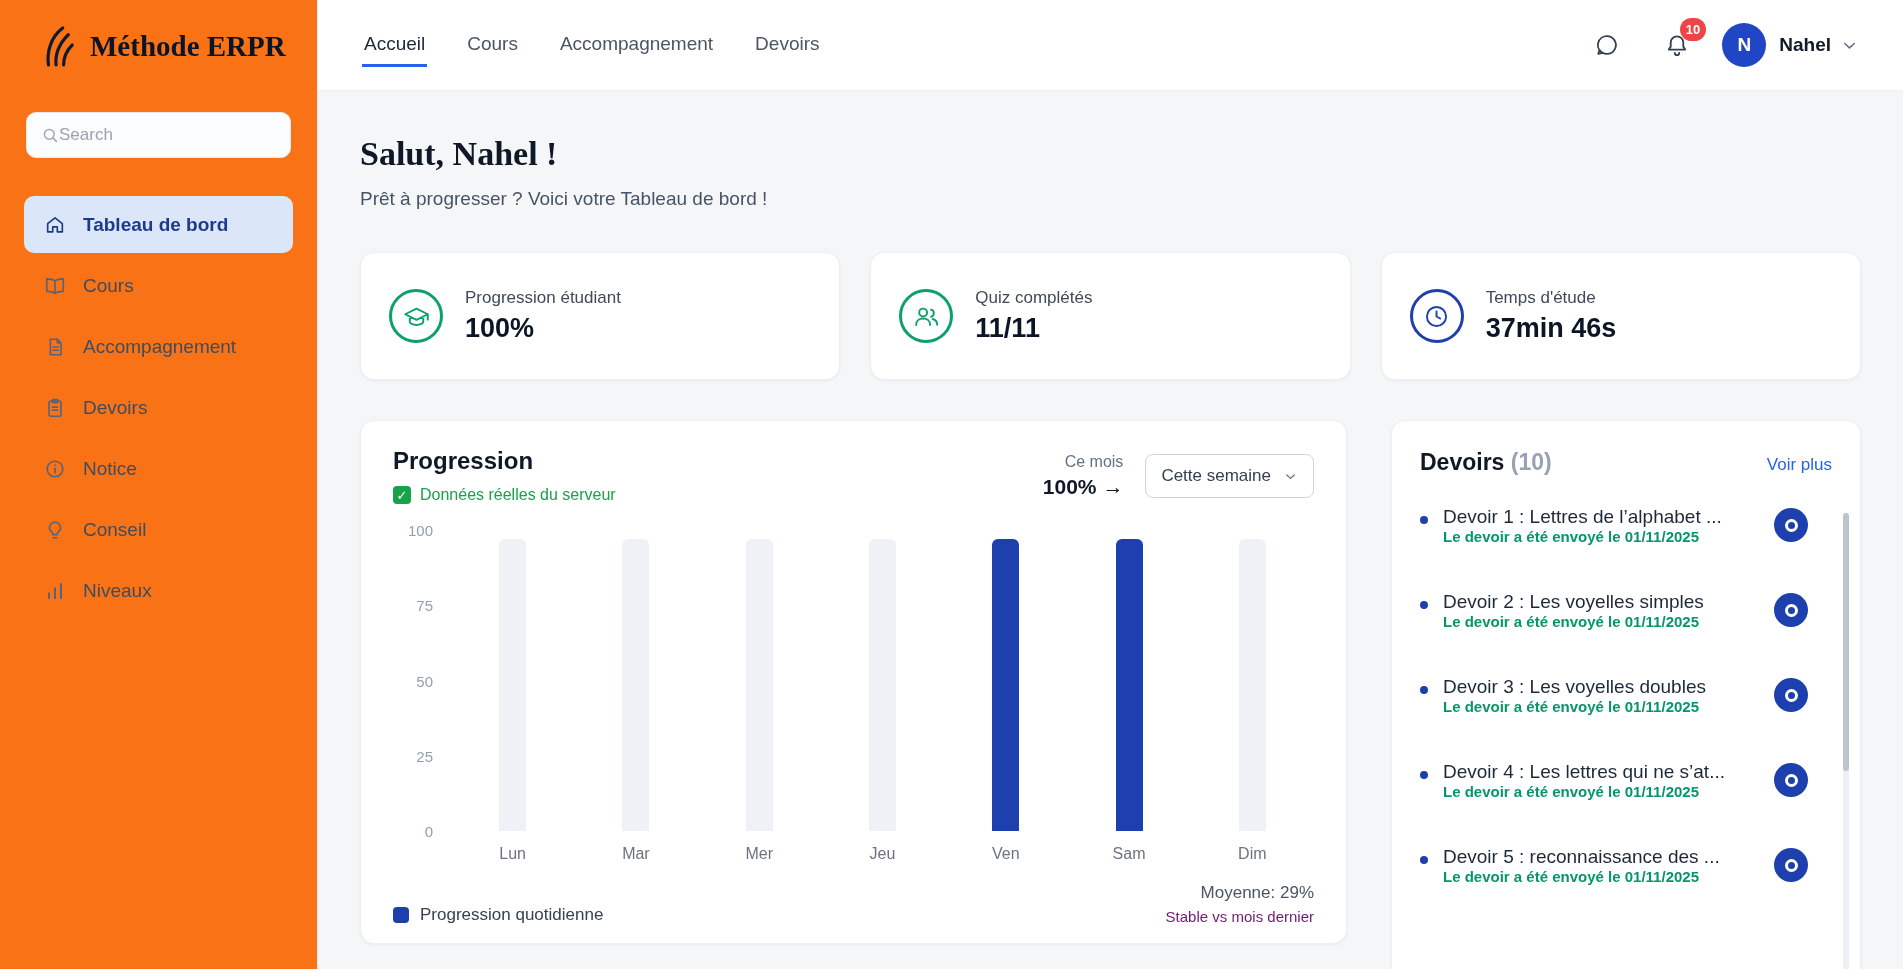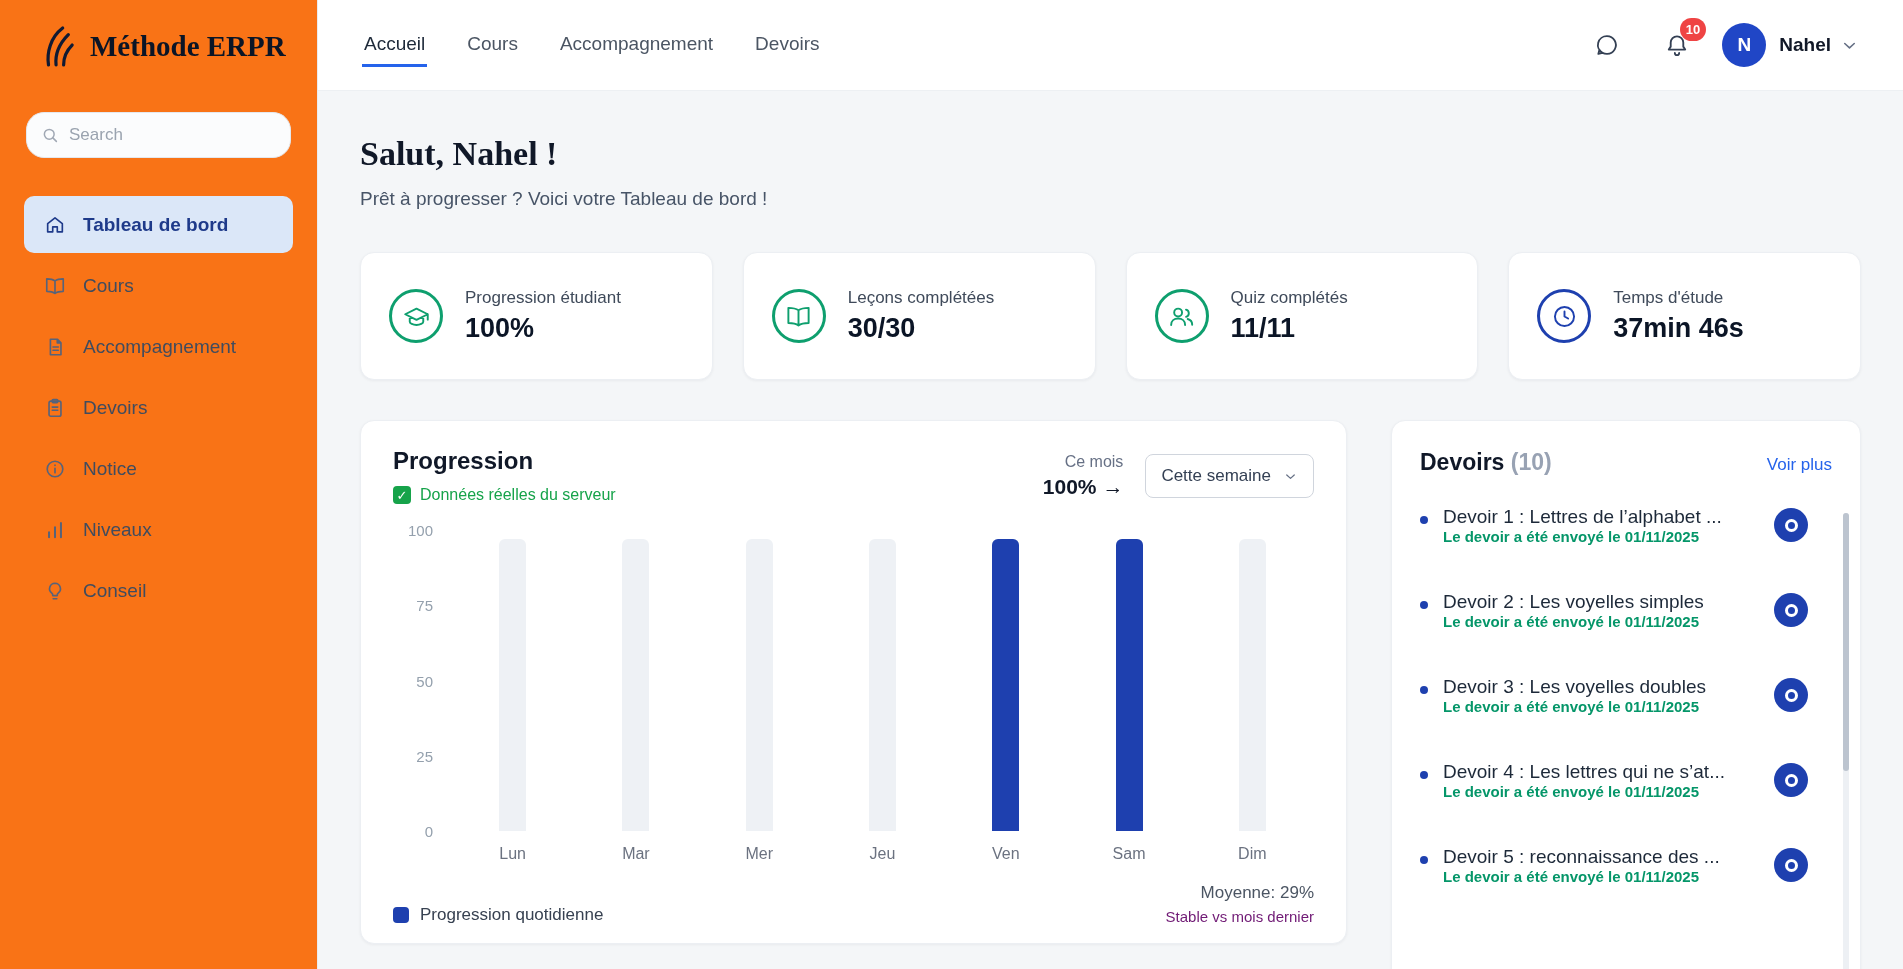--- a/index.html
+++ b/index.html
@@ -7,21 +7,21 @@
   body { font-family: "Liberation Sans", "DejaVu Sans", sans-serif; background: #f4f6f8; color: #1d2939; }
 
   .app { display: flex; width: 1903px; height: 969px; }
 
   
   .sidebar { width: 318px; flex-shrink: 0; background: #f97316; border-right: 1px solid #e9ecf0; height: 100%; }
   .logo { height: 92px; display: flex; align-items: center; gap: 16px; padding-left: 40px; cursor: pointer; }
   .logo svg { width: 34px; height: 46px; }
   .logo-text { font-family: "Liberation Serif", "DejaVu Serif", serif; font-size: 29px; font-weight: 700; color: #0b1526; }
 
-  .search { margin: 20px 26px 22px; height: 46px; border: 1px solid #e4e8ee; border-radius: 18px; background: #fbfcfd; display: flex; align-items: center; padding: 0 14px; gap: 10px; }
+  .search { margin: 20px 26px 22px; height: 46px; border: 1px solid #e4e8ee; border-radius: 10px; background: #fbfcfd; display: flex; align-items: center; padding: 0 14px; }
   .search svg { width: 18px; height: 18px; stroke: #a0a8b4; flex-shrink: 0; }
   .search input { border: none; outline: none; background: transparent; font-size: 17px; color: #344054; width: 100%; font-family: inherit; }
   .search input::placeholder { color: #9aa3af; }
 
   .menu { padding: 16px 24px 0; }
   .menu-item { height: 57px; display: flex; align-items: center; gap: 17px; padding-left: 20px; border-radius: 10px; margin-bottom: 4px; cursor: pointer; color: #404c5e; }
   .menu-item svg { width: 22px; height: 22px; stroke: #57637a; fill: none; stroke-width: 1.8; stroke-linecap: round; stroke-linejoin: round; flex-shrink: 0; }
   .menu-item .mi-label { font-size: 19px; }
   .menu-item.active { background: #dbe7f8; color: #1e3a8a; }
   .menu-item.active svg { stroke: #1e3a8a; }
@@ -161,30 +161,30 @@
         <span class="mi-label">Devoirs</span>
       </div>
       <div class="menu-item">
         <svg viewBox="0 0 24 24">
             <circle cx="12" cy="12" r="8.5"></circle>
             <path d="M12 11.2 V16.2 M12 7.8 V8.1"></path>
           </svg>
         <span class="mi-label">Notice</span>
       </div>
       <div class="menu-item">
+        <svg viewBox="0 0 24 24">
+            <path d="M12 3.5 a6 6 0 0 1 3.5 10.8 c-.6 .5 -1 1.2 -1 2 V17 h-5 v-.7 c0 -.8 -.4 -1.5 -1 -2 A6 6 0 0 1 12 3.5 Z M10 20.5 h4"></path>
+          </svg>
+        <span class="mi-label">Conseil</span>
+      </div>
+      <div class="menu-item">
         <svg viewBox="0 0 24 24" style="stroke-width:2.2">
             <path d="M5.5 20 V14.5 M12 20 V9 M18.5 20 V4.5"></path>
           </svg>
         <span class="mi-label">Niveaux</span>
-      </div>
-      <div class="menu-item">
-        <svg viewBox="0 0 24 24">
-            <path d="M12 3.5 a6 6 0 0 1 3.5 10.8 c-.6 .5 -1 1.2 -1 2 V17 h-5 v-.7 c0 -.8 -.4 -1.5 -1 -2 A6 6 0 0 1 12 3.5 Z M10 20.5 h4"></path>
-          </svg>
-        <span class="mi-label">Conseil</span>
       </div>
     </nav>
   </aside>
 
   <div class="main">
 
     <header class="topbar">
       <nav class="tabs">
         <div class="tab active">Accueil</div>
         <div class="tab">Cours</div>
@@ -225,31 +225,20 @@
               </svg>
           </div>
           <div class="stat-text">
             <div class="stat-label">Progression étudiant</div>
             <div class="stat-value">100%</div>
           </div>
         </div>
         <div class="stat-card">
           <div class="ring">
             <svg viewBox="0 0 24 24">
-                <path d="M12 6.5 C10 5 7 4.3 3 4.3 V17.8 C7 17.8 10 18.5 12 20 C14 18.5 17 17.8 21 17.8 V4.3 C17 4.3 14 5 12 6.5 M12 6.5 V20"></path>
-              </svg>
-          </div>
-          <div class="stat-text">
-            <div class="stat-label">Leçons complétées</div>
-            <div class="stat-value">30/30</div>
-          </div>
-        </div>
-        <div class="stat-card">
-          <div class="ring">
-            <svg viewBox="0 0 24 24">
                 <circle cx="9" cy="8.5" r="3.5"></circle>
                 <path d="M2.8 19.5 C2.8 16 5.5 13.8 9 13.8 C12.5 13.8 15.2 16 15.2 19.5 M16 5.9 a3.3 3.3 0 0 1 0 6.4 M17.5 14.2 c2.6 .7 4 2.6 4 5.1"></path>
               </svg>
           </div>
           <div class="stat-text">
             <div class="stat-label">Quiz complétés</div>
             <div class="stat-value">11/11</div>
           </div>
         </div>
         <div class="stat-card">

